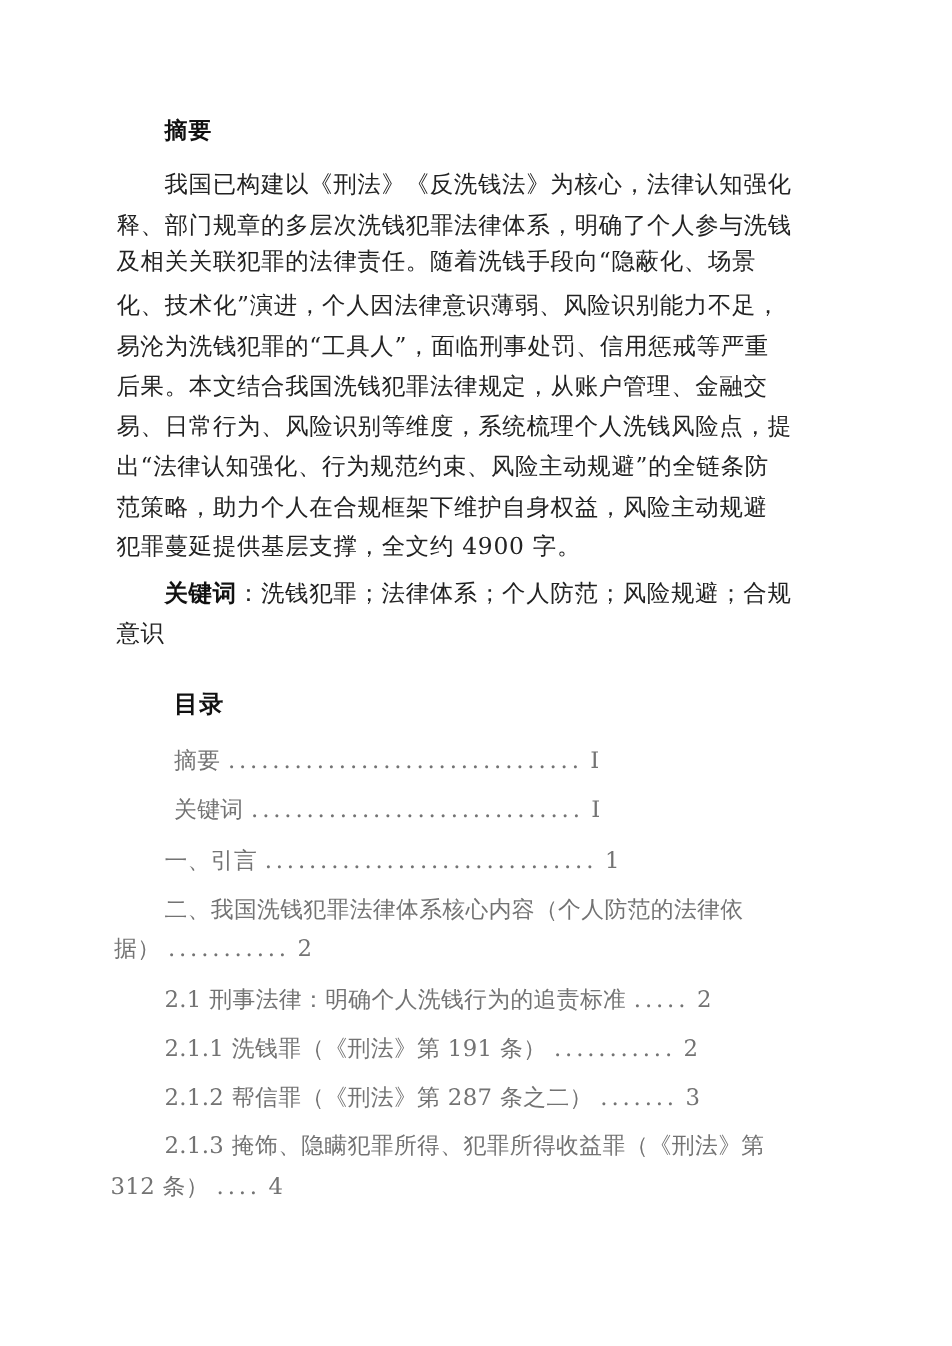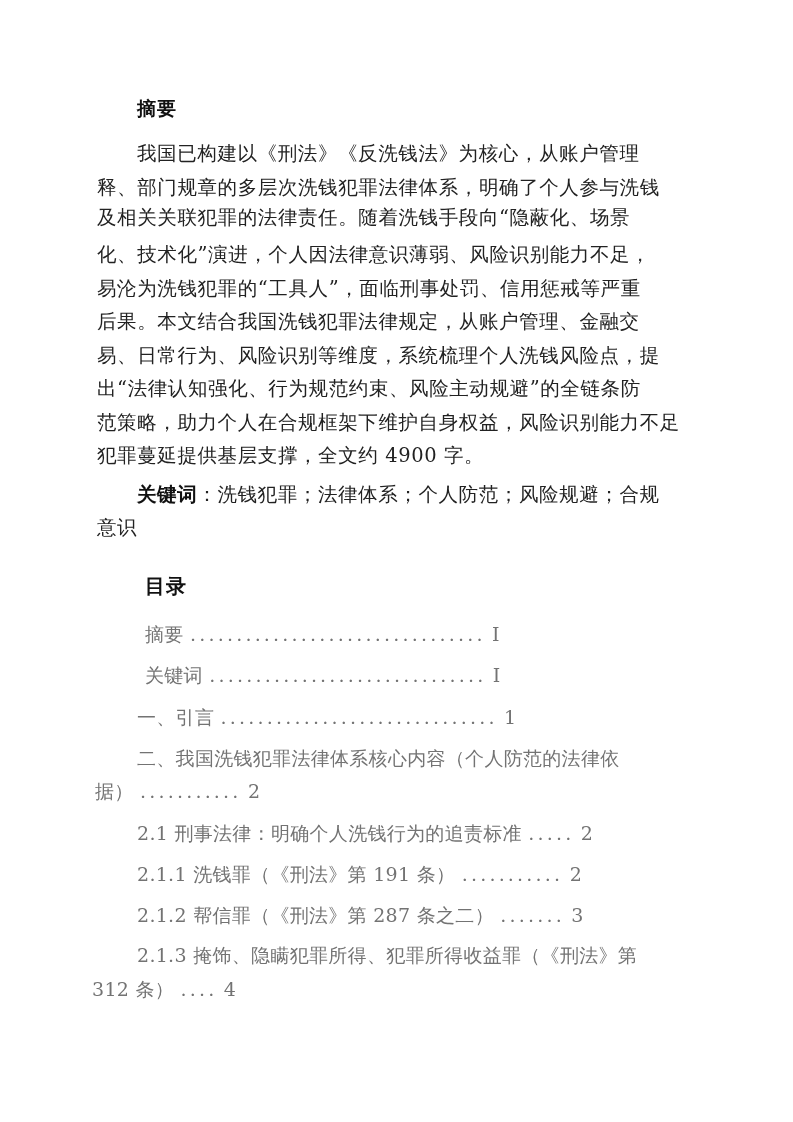--- a/index.html
+++ b/index.html
@@ -15,29 +15,29 @@
   .toc .dots { letter-spacing: 3.2px; }
 </style>
 </head>
 <body>
 
 <div class="page">
 
   <div class="heading" style="left:137px; top:96px;">摘要</div>
 
   <div>
-    <div class="line" style="left:137px; top:137px;">我国已构建以《刑法》《反洗钱法》为核心，从账户管理</div>
+    <div class="line" style="left:137px; top:137px;">我国已构建以《刑法》《反洗钱法》为核心，法律认知强化</div>
     <div class="line" style="top:171px;">释、部门规章的多层次洗钱犯罪法律体系，明确了个人参与洗钱</div>
     <div class="line" style="top:201px;">及相关关联犯罪的法律责任。随着洗钱手段向“隐蔽化、场景</div>
     <div class="line" style="top:238px;">化、技术化”演进，个人因法律意识薄弱、风险识别能力不足，</div>
     <div class="line" style="top:272px;">易沦为洗钱犯罪的“工具人”，面临刑事处罚、信用惩戒等严重</div>
     <div class="line" style="top:305px;">后果。本文结合我国洗钱犯罪法律规定，从账户管理、金融交</div>
     <div class="line" style="top:339px;">易、日常行为、风险识别等维度，系统梳理个人洗钱风险点，提</div>
     <div class="line" style="top:372px;">出“法律认知强化、行为规范约束、风险主动规避”的全链条防</div>
-    <div class="line" style="top:406px;">范策略，助力个人在合规框架下维护自身权益，风险识别能力不足</div>
+    <div class="line" style="top:406px;">范策略，助力个人在合规框架下维护自身权益，风险主动规避</div>
     <div class="line" style="top:439px;">犯罪蔓延提供基层支撑，全文约 4900 字。</div>
   </div>
 
   <div>
     <div class="line" style="left:137px; top:478px;">
       <span class="bold">关键词</span><span>：</span><span>洗钱犯罪；法律体系；个人防范；风险规避；合规</span>
     </div>
     <div class="line" style="top:511px;">意识</div>
   </div>
 

